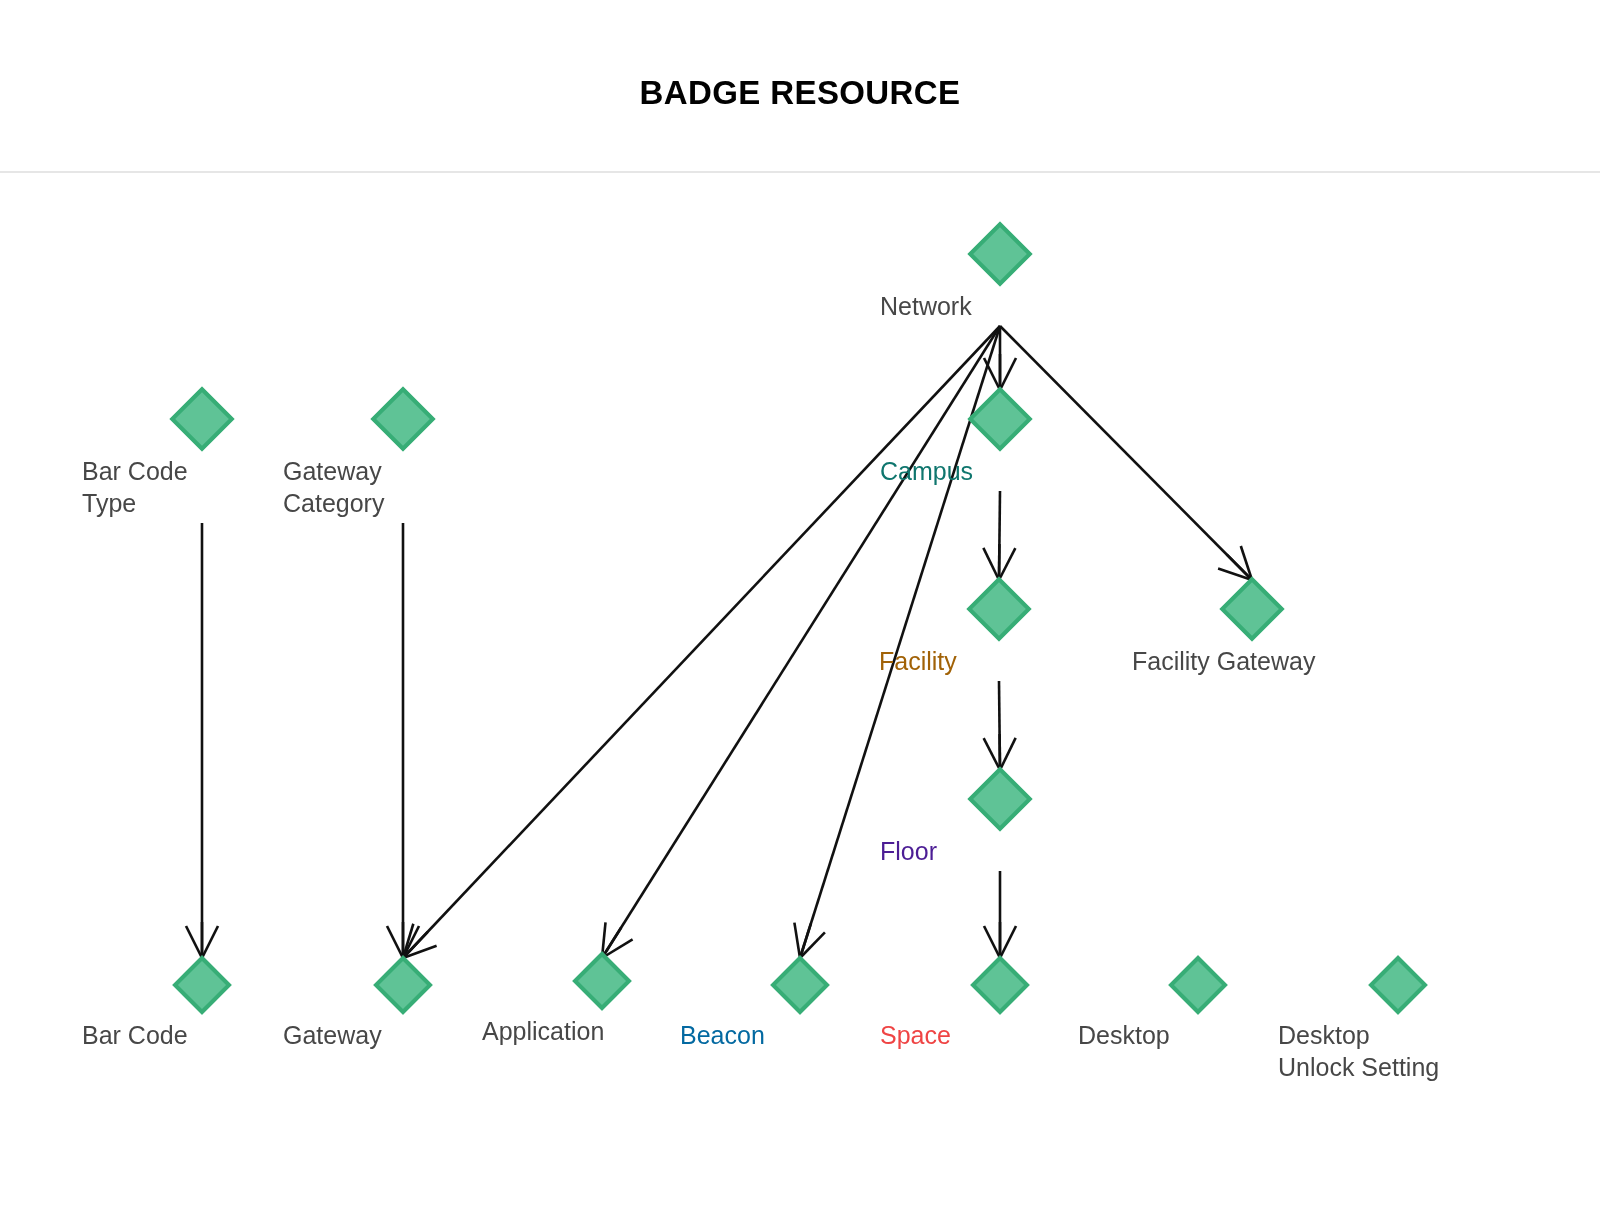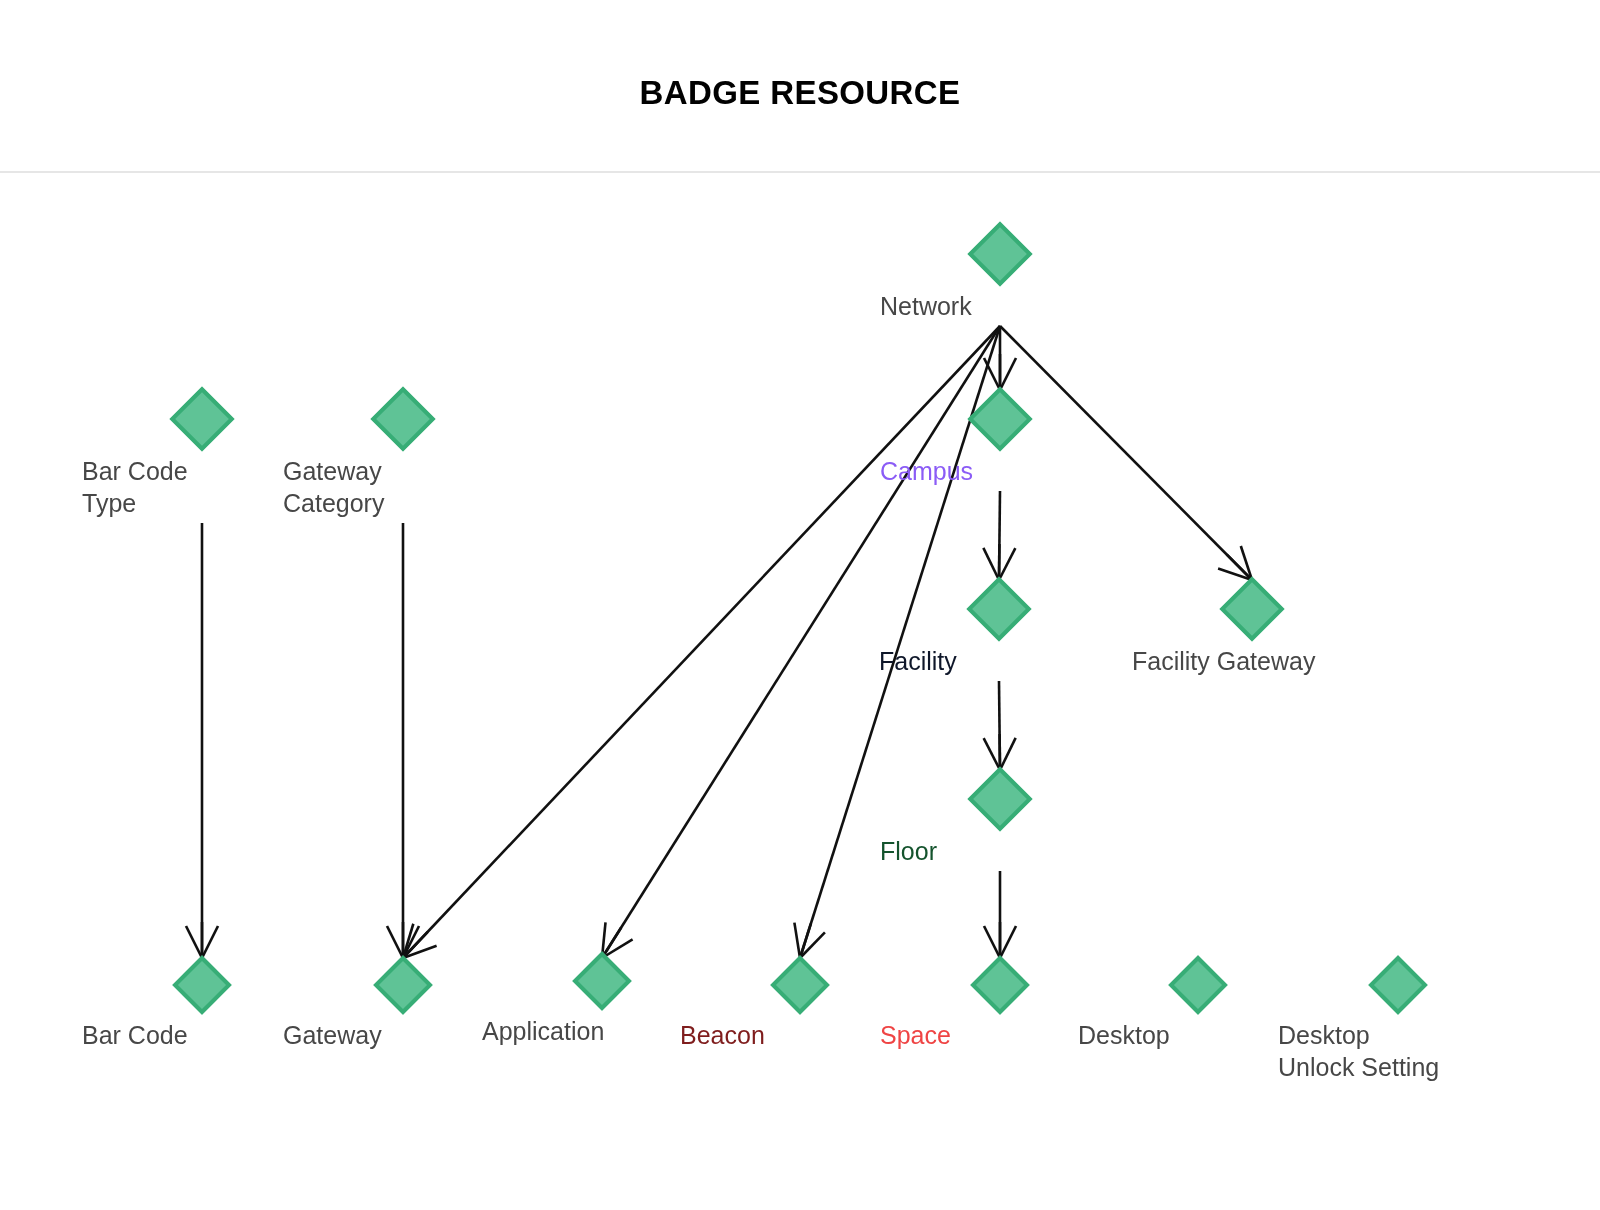--- a/index.html
+++ b/index.html
@@ -192,49 +192,49 @@
           <div class="node-label" style="color: rgb(71, 71, 71);">Bar Code
 Type</div>
         </div>
         <div class="node" style="left: 403px; top: 223px;">
           <div class="diamond big" style="background: rgb(95, 195, 150); border-color: rgb(55, 173, 118);"></div>
           <div class="node-label" style="color: rgb(71, 71, 71);">Gateway
 Category</div>
         </div>
         <div class="node" style="left: 1000px; top: 223px;">
           <div class="diamond big" style="background: rgb(95, 195, 150); border-color: rgb(55, 173, 118);"></div>
-          <div class="node-label" style="color: #8b5cf6;">Campus</div>
+          <div class="node-label" style="color: #0f766e;">Campus</div>
         </div>
         <div class="node" style="left: 999px; top: 413px;">
           <div class="diamond big" style="background: rgb(95, 195, 150); border-color: rgb(55, 173, 118);"></div>
-          <div class="node-label" style="color: #0f172a;">Facility</div>
+          <div class="node-label" style="color: #a16207;">Facility</div>
         </div>
         <div class="node" style="left: 1252px; top: 413px;">
           <div class="diamond big" style="background: rgb(95, 195, 150); border-color: rgb(55, 173, 118);"></div>
           <div class="node-label" style="color: rgb(71, 71, 71);">Facility Gateway</div>
         </div>
         <div class="node" style="left: 1000px; top: 603px;">
           <div class="diamond big" style="background: rgb(95, 195, 150); border-color: rgb(55, 173, 118);"></div>
-          <div class="node-label" style="color: #14532d;">Floor</div>
+          <div class="node-label" style="color: #4c1d95;">Floor</div>
         </div>
         <div class="node" style="left: 202px; top: 791px;">
           <div class="diamond" style="background: rgb(95, 195, 150); border-color: rgb(55, 173, 118);"></div>
           <div class="node-label" style="color: rgb(71, 71, 71);">Bar Code</div>
         </div>
         <div class="node" style="left: 403px; top: 791px;">
           <div class="diamond" style="background: rgb(95, 195, 150); border-color: rgb(55, 173, 118);"></div>
           <div class="node-label" style="color: rgb(71, 71, 71);">Gateway</div>
         </div>
         <div class="node" style="left: 602px; top: 787px;">
           <div class="diamond" style="background: rgb(95, 195, 150); border-color: rgb(55, 173, 118);"></div>
           <div class="node-label" style="color: rgb(71, 71, 71);">Application</div>
         </div>
         <div class="node" style="left: 800px; top: 791px;">
           <div class="diamond" style="background: rgb(95, 195, 150); border-color: rgb(55, 173, 118);"></div>
-          <div class="node-label" style="color: #7f1d1d;">Beacon</div>
+          <div class="node-label" style="color: #0369a1;">Beacon</div>
         </div>
         <div class="node" style="left: 1000px; top: 791px;">
           <div class="diamond" style="background: rgb(95, 195, 150); border-color: rgb(55, 173, 118);"></div>
           <div class="node-label" style="color: #ef4444;">Space</div>
         </div>
         <div class="node" style="left: 1198px; top: 791px;">
           <div class="diamond" style="background: rgb(95, 195, 150); border-color: rgb(55, 173, 118);"></div>
           <div class="node-label" style="color: rgb(71, 71, 71);">Desktop</div>
         </div>
         <div class="node" style="left: 1398px; top: 791px;">

